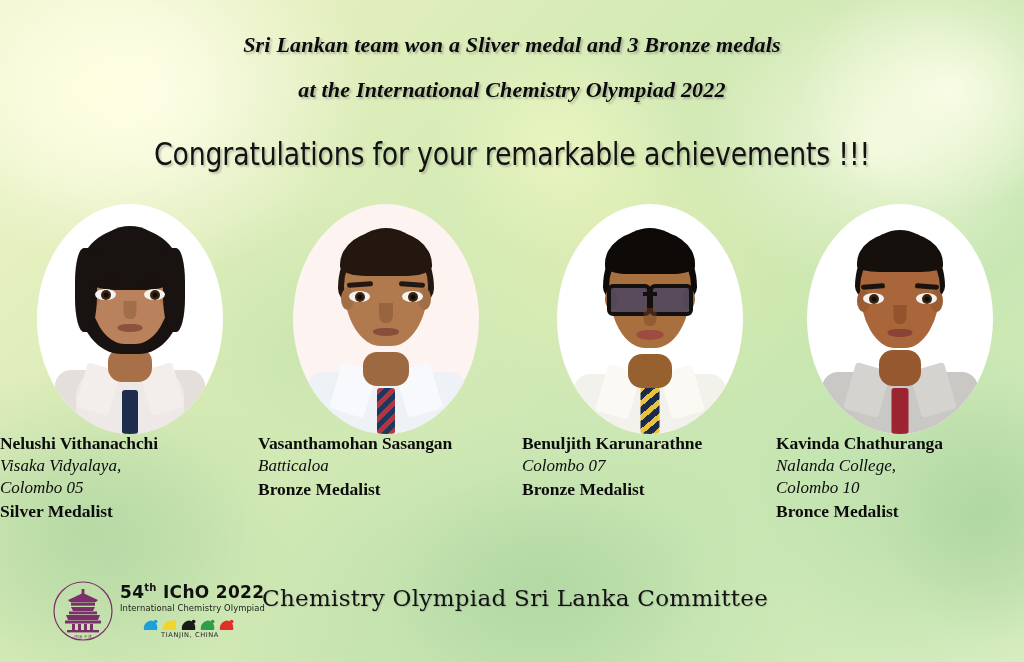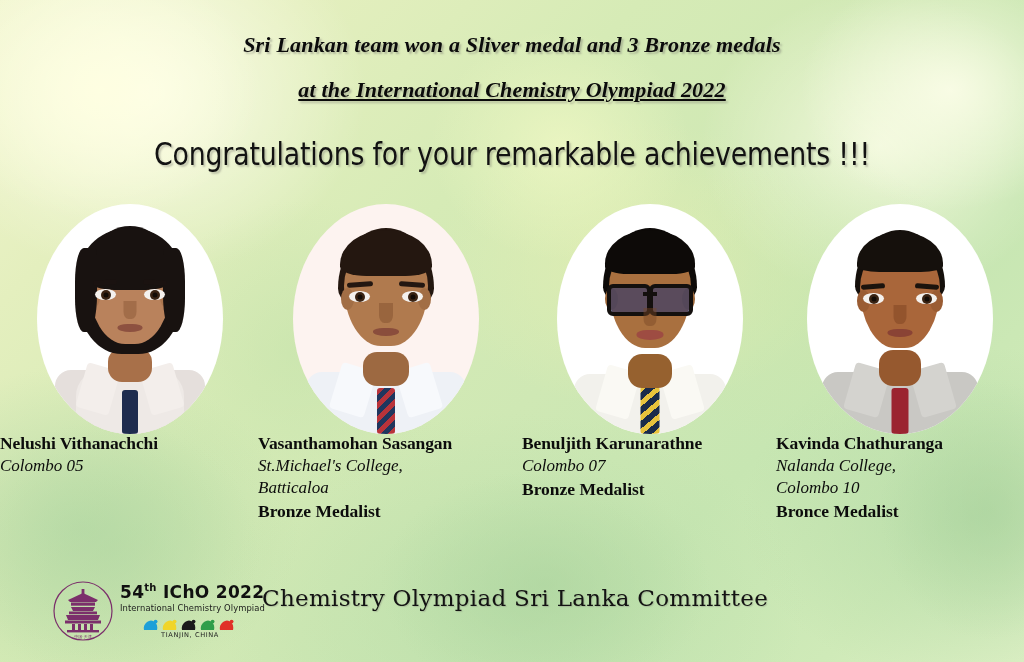--- a/index.html
+++ b/index.html
@@ -33,21 +33,21 @@
 
   
   .headline{
     position:absolute;left:0;top:22px;width:1024px;text-align:center;
     font-family:"Liberation Serif", serif;
     font-weight:bold;font-style:italic;
     font-size:22px;line-height:45px;color:#0b0b0b;
     letter-spacing:.2px;
     text-shadow:2px 2px 2px rgba(120,120,110,.45);
   }
-  .headline .l2{display:block;text-decoration:underline;}
+  .headline .l2{display:block;}
 
   .subhead{
     position:absolute;left:0;top:135px;width:1024px;text-align:center;
     font-family:"DejaVu Sans Condensed","Liberation Sans", sans-serif;
     font-size:32px;font-weight:400;color:#121212;
     letter-spacing:-.2px;
     text-shadow:2px 2px 2px rgba(120,120,110,.40);
     transform:scaleX(.93);transform-origin:50% 50%;
   }
 
@@ -292,25 +292,26 @@
           <div class="nose" style="top:101px;width:13px;height:19px;background:rgba(120,62,32,.45);"></div>
           <div class="mouth" style="top:125px;width:25px;height:8px;background:#8a4335;"></div>
         </div>
       </div>
     </div>
   </div>
 
   <div class="caps">
     <div class="cap c0">
       <div class="nm">Nelushi Vithanachchi</div>
+      <div class="sch">Visaka Vidyalaya,</div>
       <div class="sch">Colombo 05</div>
+      <div class="med">Silver Medalist</div>
     </div>
     <div class="cap c1">
       <div class="nm">Vasanthamohan Sasangan</div>
-      <div class="sch">St.Michael's College,</div>
       <div class="sch">Batticaloa</div>
       <div class="med">Bronze Medalist</div>
     </div>
     <div class="cap c2">
       <div class="nm">Benuljith Karunarathne</div>
       <div class="sch">Colombo 07</div>
       <div class="med">Bronze Medalist</div>
     </div>
     <div class="cap c3">
       <div class="nm">Kavinda Chathuranga</div>

